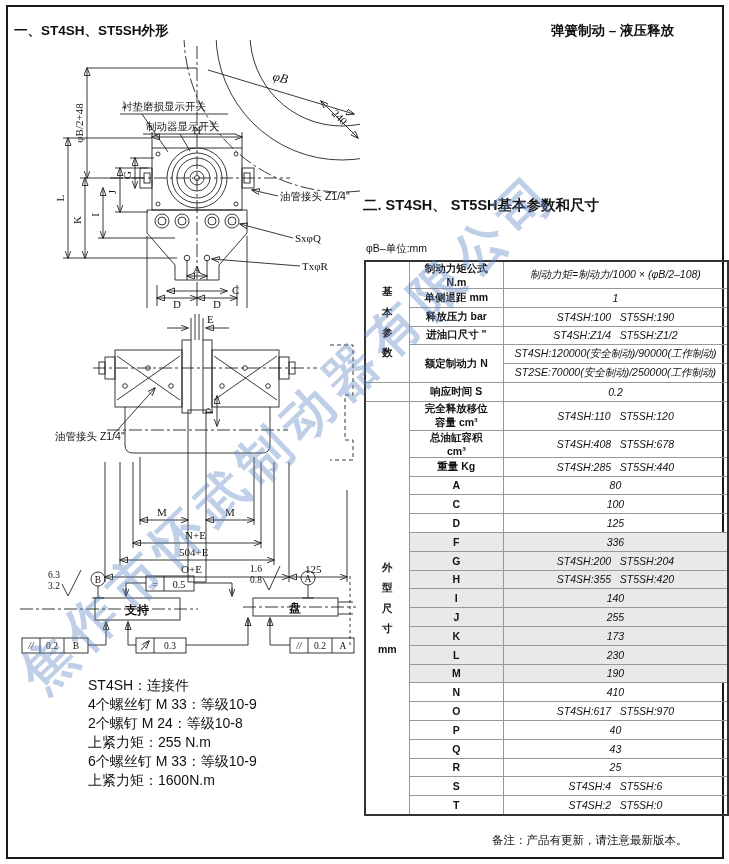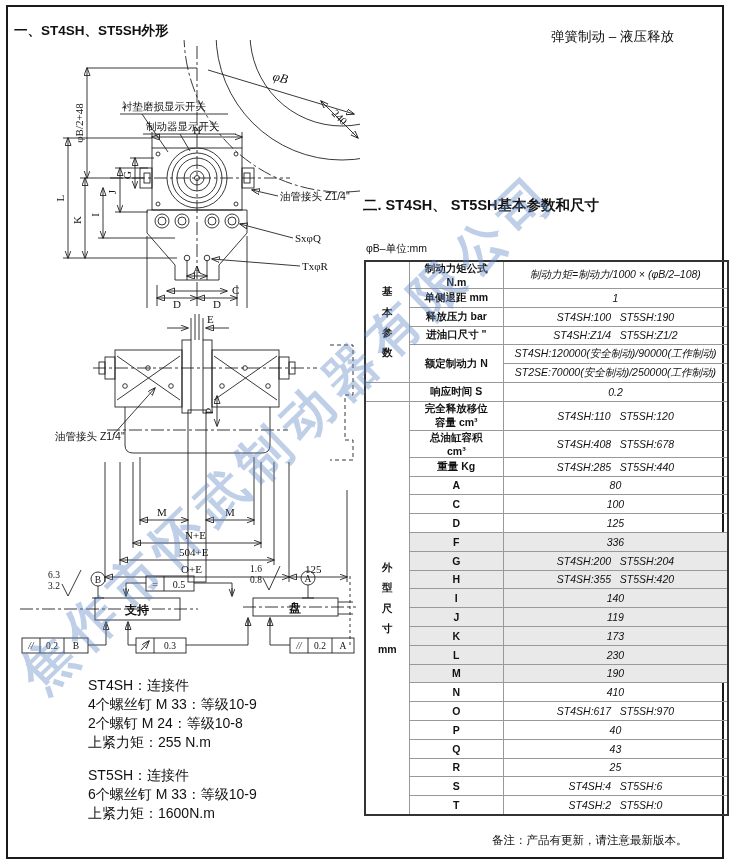--- a/index.html
+++ b/index.html
@@ -1,21 +1,21 @@
 <!DOCTYPE html>
 <html><head>
 <meta charset="utf-8">
 <style>
   html,body{margin:0;padding:0;background:#fff;}
   .page{position:relative;width:729px;height:864px;background:#fff;overflow:hidden;
         font-family:"Liberation Sans",sans-serif;color:#111;}
   .page-border{position:absolute;left:6px;top:5px;right:5px;bottom:5px;
         border:2px solid #1a1a1a;pointer-events:none;z-index:1;}
   .hdr-left{position:absolute;left:14px;top:22px;font-size:13.5px;font-weight:bold;z-index:2;}
-  .hdr-right{position:absolute;left:551px;top:28px;font-size:13.5px;font-weight:normal;z-index:2;}
+  .hdr-right{position:absolute;left:551px;top:22px;font-size:13.5px;font-weight:bold;z-index:2;}
   .sec2-title{position:absolute;left:363px;top:196px;font-size:14.5px;font-weight:bold;z-index:2;}
   .unit-note{position:absolute;left:366px;top:242px;font-size:10.5px;z-index:2;}
   .footer-note{position:absolute;left:492px;top:833px;font-size:11.5px;z-index:2;}
   .notes{position:absolute;left:88px;top:676px;font-size:14px;line-height:19px;z-index:2;}
   .notes .blk2{margin-top:14px;}
   .watermark{position:absolute;left:30px;top:648px;transform:rotate(-44deg);transform-origin:0 50%;
         font-size:52px;letter-spacing:8px;font-weight:bold;white-space:nowrap;
         color:rgba(95,135,195,0.40);z-index:9;pointer-events:none;}
   svg{position:absolute;z-index:2;}
   svg text{font-family:"Liberation Serif",serif;font-size:11px;fill:#111;}
@@ -284,21 +284,20 @@
     <line x1="294" y1="40" x2="306" y2="40"></line>
     <circle cx="300" cy="20" r="7"></circle>
     <text x="300" y="24" text-anchor="middle" style="font-size:9.5px;">A</text>
   </svg>
 
   <div class="notes">
     <div>ST4SH：连接件</div>
     <div>4个螺丝钉 M 33：等级10-9</div>
     <div>2个螺钉 M 24：等级10-8</div>
     <div>上紧力矩：255 N.m</div>
-    <div class="blk2">ST5SH：连接件</div>
     <div>6个螺丝钉 M 33：等级10-9</div>
     <div>上紧力矩：1600N.m</div>
   </div>
 
   <div class="sec2-title">二. ST4SH、 ST5SH基本参数和尺寸</div>
   <div class="unit-note">φB–单位:mm</div>
 
   <table class="ptable">
     <tbody>
         <tr>
@@ -377,21 +376,21 @@
         <tr class="shaded">
           <td class="lbl">H</td>
           <td class="val">ST4SH:355   ST5SH:420</td>
         </tr>
         <tr class="shaded">
           <td class="lbl">I</td>
           <td class="val">140</td>
         </tr>
         <tr class="shaded">
           <td class="lbl">J</td>
-          <td class="val">119</td>
+          <td class="val">255</td>
         </tr>
         <tr class="shaded">
           <td class="lbl">K</td>
           <td class="val">173</td>
         </tr>
         <tr class="shaded">
           <td class="lbl">L</td>
           <td class="val">230</td>
         </tr>
         <tr class="shaded">

